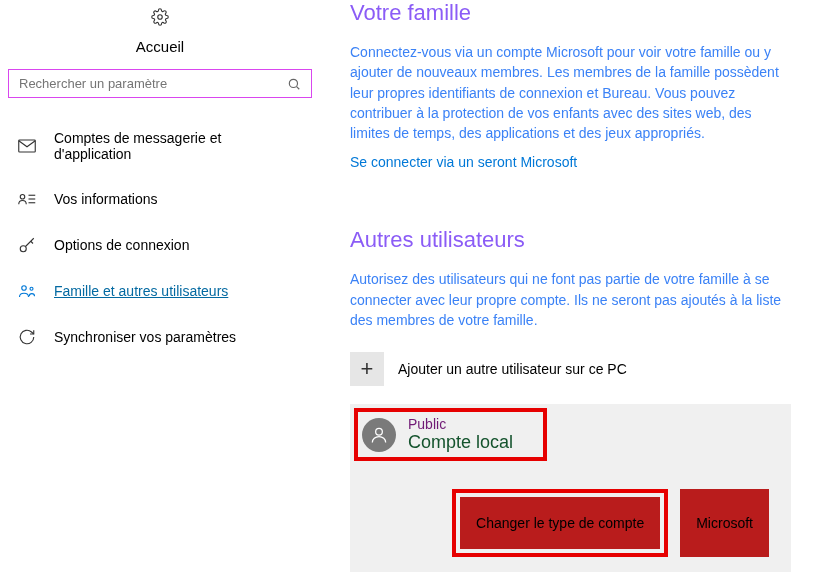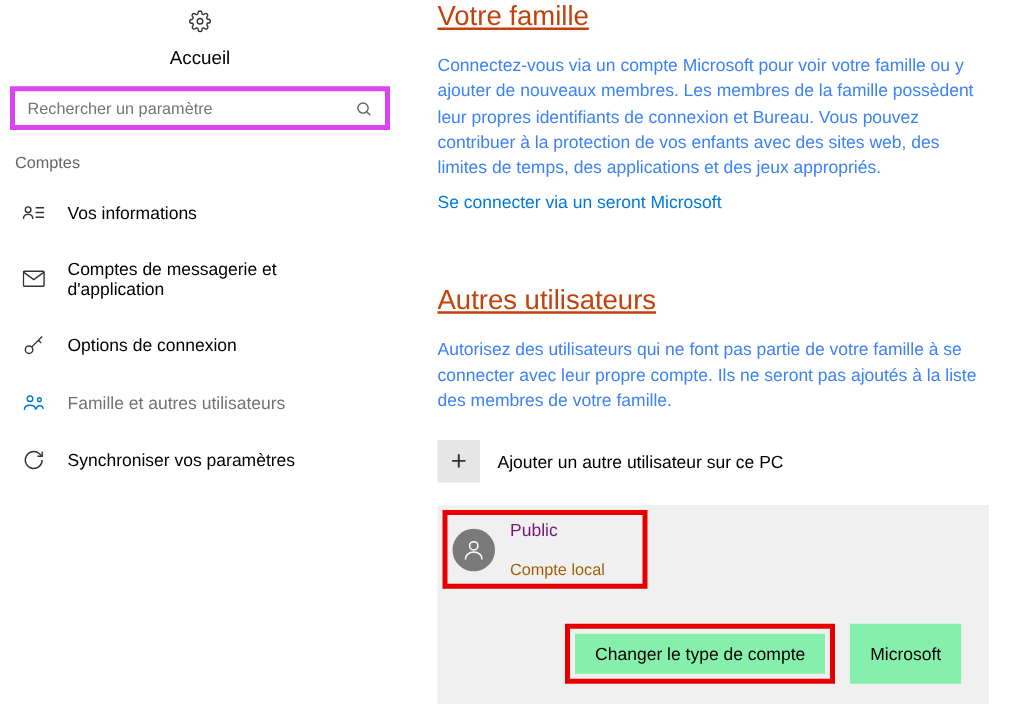--- a/index.html
+++ b/index.html
@@ -3,52 +3,52 @@
   <meta charset="utf-8">
   <style>
     * { margin: 0; padding: 0; box-sizing: border-box; font-family: "Segoe UI", sans-serif; }
     body { width: 821px; height: 572px; background: #fff; display: flex; overflow: hidden; }
     
     .sidebar { width: 320px; padding: 0 8px; flex-shrink: 0; }
     .sidebar-home { display: flex; align-items: center; gap: 12px; padding: 8px 10px 14px; flex-direction: column; }
     .sidebar-home .icon { width: 18px; height: 18px; display: flex; align-items: center; justify-content: center; }
     .sidebar-home span.label { font-size: 15px; color: #000; }
     
-    .search-box { display: flex; align-items: center; border: 4px solid #d946ef; padding: 6px 10px; margin: 0 0 18px 0; }
+    .search-box { display: flex; align-items: center; border: 1px solid #d946ef; padding: 6px 10px; margin: 0 0 18px 0; }
     .search-box input { border: none; outline: none; flex: 1; font-size: 13px; color: #666; background: transparent; }
     .search-box .icon { width: 14px; height: 14px; }
     
     .category-label { font-size: 13px; color: #666; padding: 0 4px 10px; }
     
     .nav-item { display: flex; align-items: center; gap: 18px; padding: 14px 10px; cursor: pointer; }
     .nav-item .icon { width: 18px; height: 18px; display: flex; align-items: center; justify-content: center; flex-shrink: 0; }
     .nav-item span.label { font-size: 14px; color: #000; }
-    .nav-item.active span.label { color: #737373; }
+    .nav-item.active span.label { color: #0369a1; text-decoration: underline; }
     .nav-item.active .icon svg { stroke: #0078d7; }
     
     .main { flex: 1; padding: 0 30px 0 30px; }
-    .section-title { font-size: 22px; font-weight: 400; color: #c2410c; margin-bottom: 16px; text-decoration: underline; }
+    .section-title { font-size: 22px; font-weight: 400; color: #8b5cf6; margin-bottom: 16px; }
     .section-desc { font-size: 14px; color: #3b82f6; line-height: 1.45; margin-bottom: 10px; }
     .link { color: #0078d7; font-size: 14px; cursor: pointer; display: inline-block; }
     
     .section2 { margin-top: 56px; }
     
     .add-user-row { display: flex; align-items: center; gap: 14px; margin-top: 22px; margin-bottom: 18px; }
     .plus-box { width: 34px; height: 34px; background: #e6e6e6; display: flex; align-items: center; justify-content: center; font-size: 22px; color: #333; cursor: pointer; }
     .add-user-row span.label { font-size: 14px; color: #000; }
     
     .user-block { background: #f0f0f0; padding: 0 0 16px 0; }
     .user-row-wrap { border: 4px solid #e60000; display: inline-block; padding: 4px 30px 4px 4px; margin: 4px; }
     .user-row { display: flex; align-items: center; gap: 12px; }
     .avatar { width: 34px; height: 34px; border-radius: 50%; background: #7a7a7a; display: flex; align-items: center; justify-content: center; }
     .user-text .name { font-size: 14px; color: #701a75; }
-    .user-text .type { font-size: 13px; color: #a16207; margin-top: 16px; }
+    .user-text .type { font-size: 18px; color: #14532d; }
     
     .user-actions { display: flex; gap: 12px; justify-content: flex-end; padding-right: 22px; margin-top: 24px; }
-    .btn { background: #86efac; border: none; padding: 8px 16px; font-size: 14px; cursor: pointer; }
+    .btn { background: #b91c1c; border: none; padding: 18px 16px; font-size: 14px; cursor: pointer; }
     .btn-highlight { border: 4px solid #e60000; padding: 4px; display: inline-block; }
     .btn-highlight .btn { margin: 0; }
     
     .config-link { color: #0078d7; font-size: 14px; margin-top: 14px; cursor: pointer; }
     
     svg { display: block; }
   </style>
 </head>
 <body>
 
@@ -66,43 +66,42 @@
   <div class="search-box">
     <input type="text" placeholder="Rechercher un paramètre" style="">
     <span class="icon">
       <svg width="14" height="14" viewBox="0 0 24 24" fill="none" stroke="#666" stroke-width="2">
         <circle cx="11" cy="11" r="7"></circle>
           <line x1="21" y1="21" x2="16.5" y2="16.5"></line>
       </svg>
     </span>
   </div>
 
-  <div class="category-label">Comptes</div>
+
+  <div class="nav-item">
+    <span class="icon">
+      <svg width="18" height="14" viewBox="0 0 24 18" fill="none" stroke="#333" stroke-width="1.5">
+        <rect x="1" y="1" width="22" height="16" rx="1"></rect>
+          <polyline points="1,2 12,10 23,2"></polyline>
+      </svg>
+    </span>
+    <span class="label">Comptes de messagerie et d'application</span>
+  </div>
 
   <div class="nav-item">
     <span class="icon">
       <svg width="18" height="14" viewBox="0 0 24 18" fill="none" stroke="#333" stroke-width="1.5">
         <circle cx="6" cy="6" r="3"></circle>
           <path d="M1 16c0-3 2-5 5-5s5 2 5 5"></path>
         <line x1="14" y1="4" x2="23" y2="4"></line>
           <line x1="14" y1="9" x2="23" y2="9"></line>
           <line x1="14" y1="14" x2="23" y2="14"></line>
       </svg>
     </span>
     <span class="label">Vos informations</span>
-  </div>
-
-  <div class="nav-item">
-    <span class="icon">
-      <svg width="18" height="14" viewBox="0 0 24 18" fill="none" stroke="#333" stroke-width="1.5">
-        <rect x="1" y="1" width="22" height="16" rx="1"></rect>
-          <polyline points="1,2 12,10 23,2"></polyline>
-      </svg>
-    </span>
-    <span class="label">Comptes de messagerie et d'application</span>
   </div>
 
   <div class="nav-item">
     <span class="icon">
       <svg width="18" height="18" viewBox="0 0 24 24" fill="none" stroke="#333" stroke-width="1.5">
         <circle cx="7" cy="17" r="4"></circle>
           <line x1="10" y1="14" x2="21" y2="3"></line>
           <line x1="17" y1="7" x2="20" y2="10"></line>
       </svg>
     </span>

